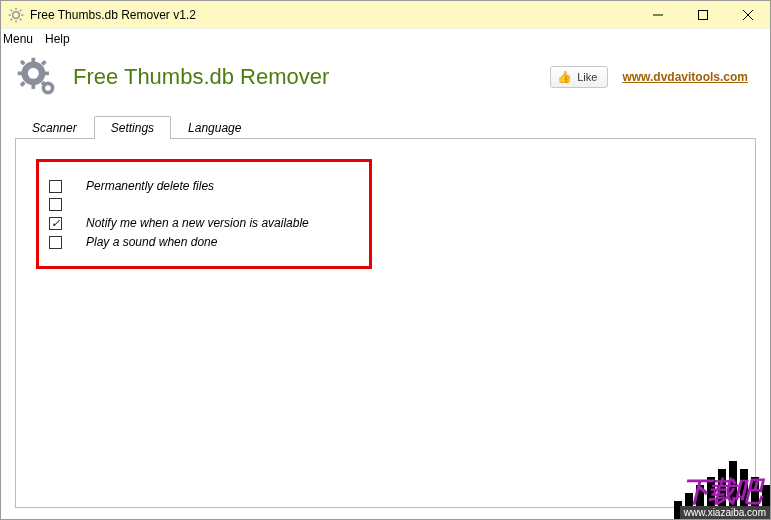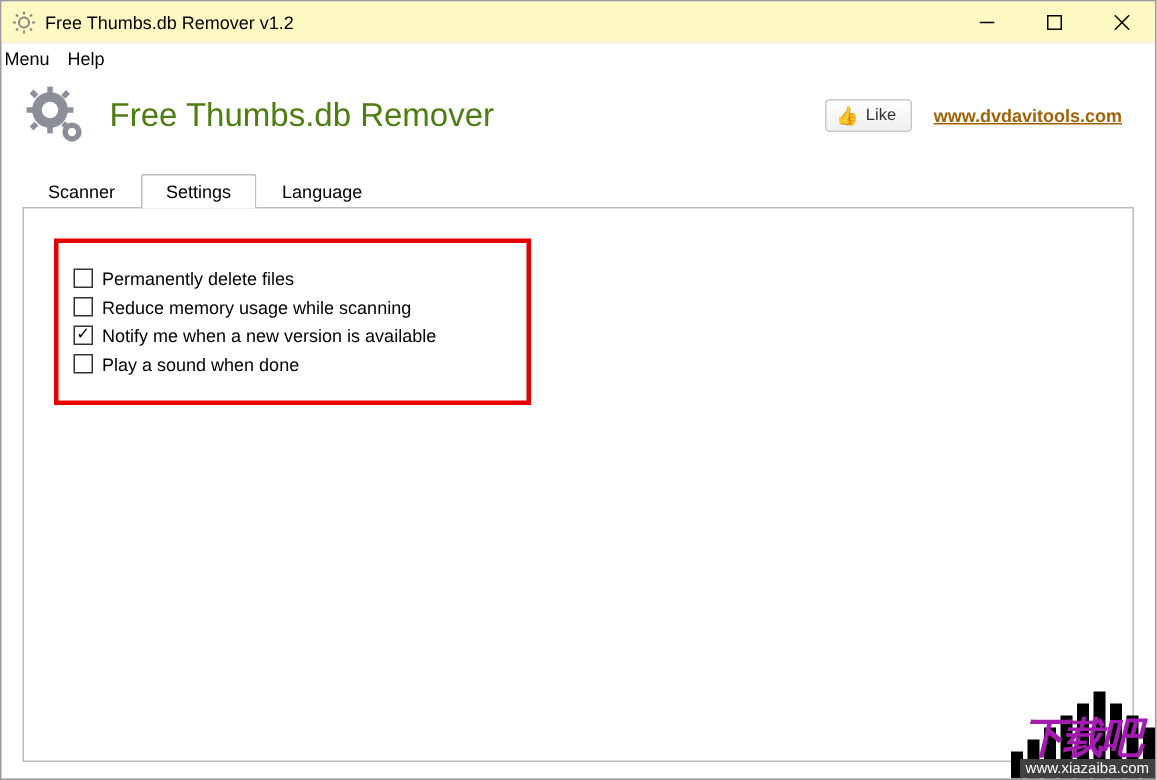--- a/index.html
+++ b/index.html
@@ -82,20 +82,21 @@
     color: #a16207;
     text-decoration: underline;
     font-size: 12px;
     font-weight: bold;
     margin-right: 8px;
   }
   .tabarea {
     margin: 6px 14px 0 14px;
     height: 400px;
     position: relative;
+    font-style: italic;
   }
   .tabstrip {
     display: flex;
     font-size: 12px;
     position: relative;
     z-index: 2;
   }
   .tab {
     padding: 4px 16px;
     border: 1px solid transparent;
@@ -116,21 +117,22 @@
     padding: 20px;
     background: #fff;
   }
   .hlbox {
     border: 3px solid #e60000;
     padding: 12px 60px 12px 10px;
     display: inline-block;
   }
   .opt {
     display: flex;
-    gap: 6px;
+    align-items: center;
+    gap: 24px;
     margin: 5px 0;
     font-size: 12px;
   }
   .cb {
     width: 13px; height: 13px;
     border: 1px solid #333;
     display: inline-flex;
     align-items: center;
     justify-content: center;
     background: #fff;
@@ -261,21 +263,20 @@
     <div class="tab">Language</div>
   </div>
   <div class="tabcontent">
     <div class="hlbox">
       <div class="opt">
         <span class="cb"></span>
         <span>Permanently delete files</span>
       </div>
       <div class="opt">
         <span class="cb"></span>
-        <span>Reduce memory usage while scanning</span>
       </div>
       <div class="opt">
         <span class="cb checked"></span>
         <span>Notify me when a new version is available</span>
       </div>
       <div class="opt">
         <span class="cb"></span>
         <span>Play a sound when done</span>
       </div>
     </div>

